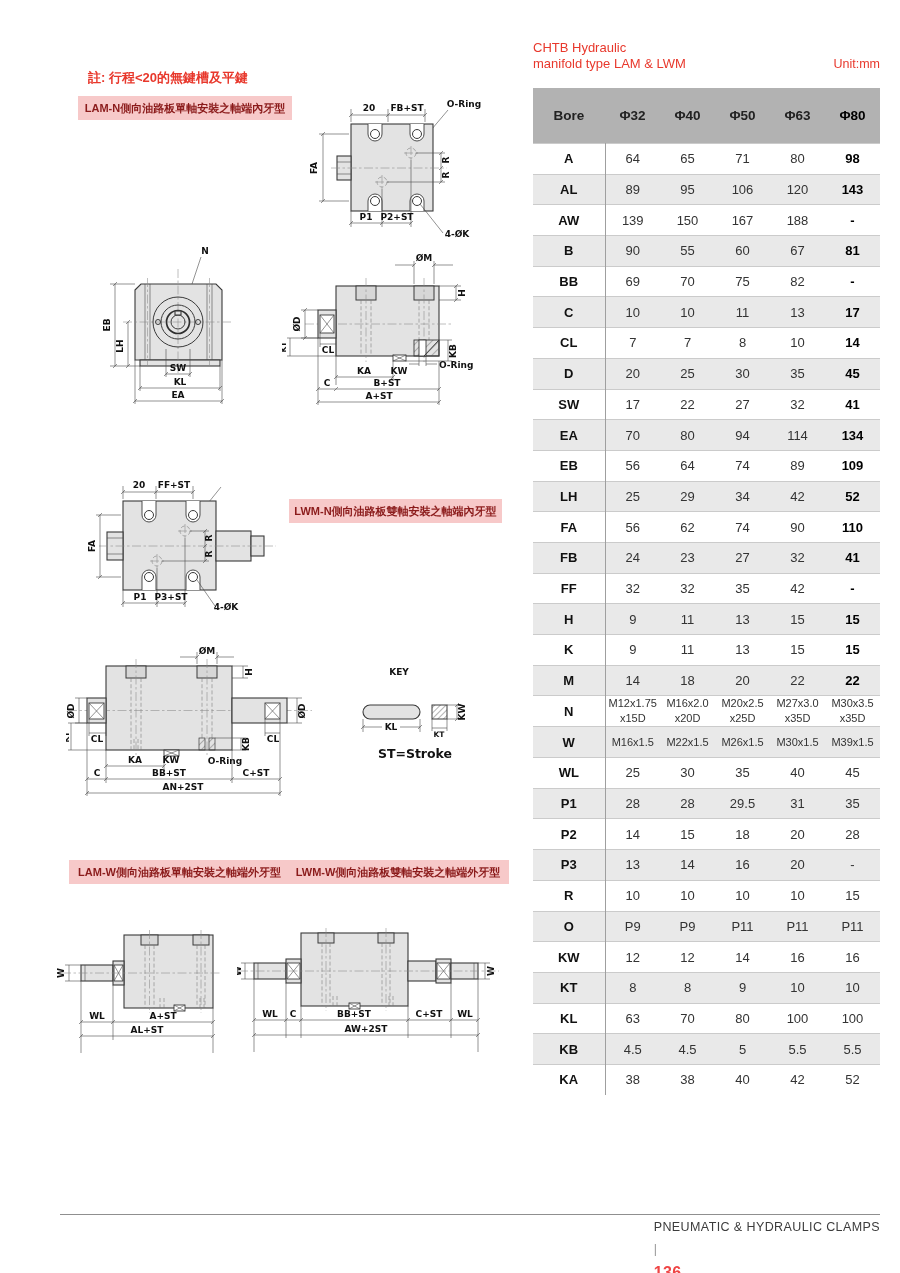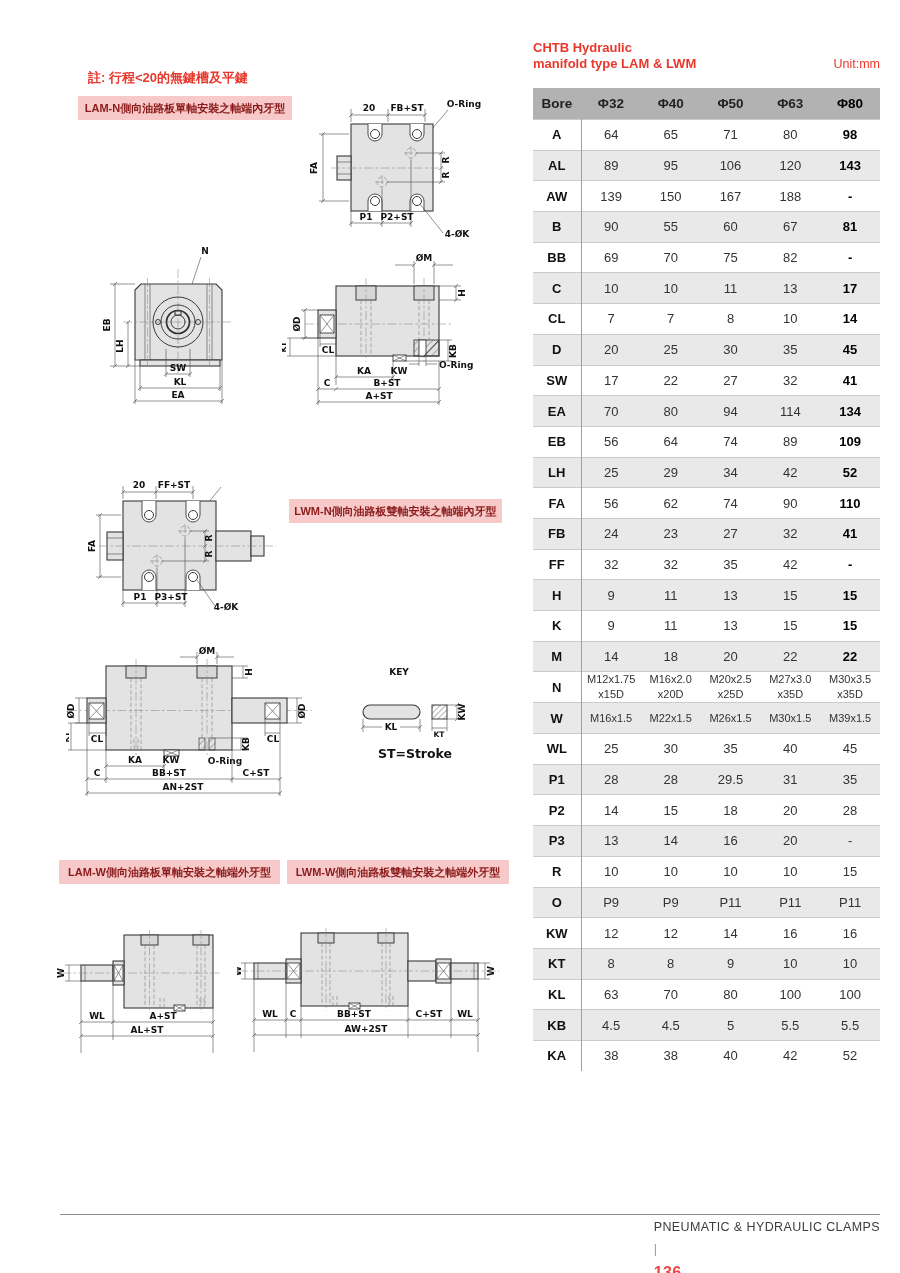--- a/index.html
+++ b/index.html
@@ -16,45 +16,45 @@
   .ol{fill:none;stroke:#3a3a3a;stroke-width:1;}
   .ob{fill:none;stroke:#2e2e2e;stroke-width:1.7;}
   .dl{stroke:#4a4a4a;stroke-width:.6;fill:none;}
   .cl{stroke:#8a8a8a;stroke-width:.55;fill:none;stroke-dasharray:9 2.5 2.5 2.5;}
   .hd{stroke:#767676;stroke-width:.55;fill:none;stroke-dasharray:4 2.2;}
   .dt {font:bold 9px "DejaVu Sans",sans-serif;fill:#111;text-anchor:middle;}
   .dts{font:bold 7.5px "DejaVu Sans",sans-serif;fill:#111;text-anchor:middle;}
   .dta{text-anchor:start;}
   .big{font:bold 12.5px "DejaVu Sans",sans-serif;fill:#111;text-anchor:middle;}
   
-  .rtitle{position:absolute;left:533px;top:40px;color:#e8382c;font-size:13px;font-weight:bold;line-height:15.5px;}
+  .rtitle{position:absolute;left:533px;top:40px;color:#e8382c;font-size:13px;font-weight:normal;line-height:15.5px;}
   .unit{position:absolute;right:20px;top:57px;color:#e8382c;font-size:12.5px;font-weight:normal;}
   table.spec{position:absolute;left:533px;top:88px;width:347px;border-collapse:collapse;table-layout:fixed;}
-  .spec th{height:31px;background:#b2b2b2;font-size:13.5px;font-weight:bold;color:#222;text-align:center;padding:0;}
+  .spec th{height:31px;background:#b2b2b2;font-size:13.5px;font-weight:bold;color:#222;text-align:center;padding:12px;}
   .spec th:first-child{width:48px;}
   .spec th.last{color:#000;}
   .spec td{height:29.7px;text-align:center;font-size:13px;color:#333;border-top:1px solid #cbcbcb;padding:0;}
   .spec tbody tr:nth-child(even){background:#e9e9e9;}
   .spec td.rl{font-weight:bold;color:#111;border-right:1px solid #9f9f9f;}
   .spec tr.small td{font-size:11px;line-height:15px;white-space:pre-line;}
   .spec tr.small td.rl{font-size:13px;line-height:normal;}
   .spec td.bl{font-weight:bold;color:#000;}
   .footline{position:absolute;left:60px;top:1214px;width:820px;height:1px;background:#8f8f8f;}
   .footer{position:absolute;right:20px;top:1220px;font-size:12.5px;color:#3c3c3c;display:flex;gap:8px;align-items:baseline;letter-spacing:.4px;flex-direction:column;}
   .footer .sep{color:#999;}
   .footer .pagenum{color:#ef4444;font-weight:bold;font-size:16px;}
 </style>
 </head>
 <body>
 
 <div class="note">註: 行程&lt;20的無鍵槽及平鍵</div>
 
 <div class="plabel" style="left:78px;top:96px;width:214px">LAM-N側向油路板單軸安裝之軸端內牙型</div>
 <div class="plabel" style="left:289px;top:499px;width:213px">LWM-N側向油路板雙軸安裝之軸端內牙型</div>
-<div class="plabel" style="left:59px;top:860px;width:221px">LAM-W側向油路板單軸安裝之軸端外牙型</div>
+<div class="plabel" style="left:69px;top:860px;width:221px">LAM-W側向油路板單軸安裝之軸端外牙型</div>
 <div class="plabel" style="left:287px;top:860px;width:222px">LWM-W側向油路板雙軸安裝之軸端外牙型</div>
 
 <svg class="drw" style="left:293px;top:93px" width="205" height="152" viewBox="0 0 205 152">
   <line class="dl" x1="58" y1="29" x2="58" y2="16"></line>
     <line class="dl" x1="95" y1="29" x2="95" y2="16"></line>
     <line class="dl" x1="132" y1="29" x2="132" y2="16"></line>
   <line class="dl" x1="58" y1="22" x2="132" y2="22"></line>
   <path class="dl" d="M56 24l4-4M93 24l4-4M130 24l4-4"></path>
   <text class="dt" x="76" y="18">20</text>
   <text class="dt" x="114" y="18">FB+ST</text>

